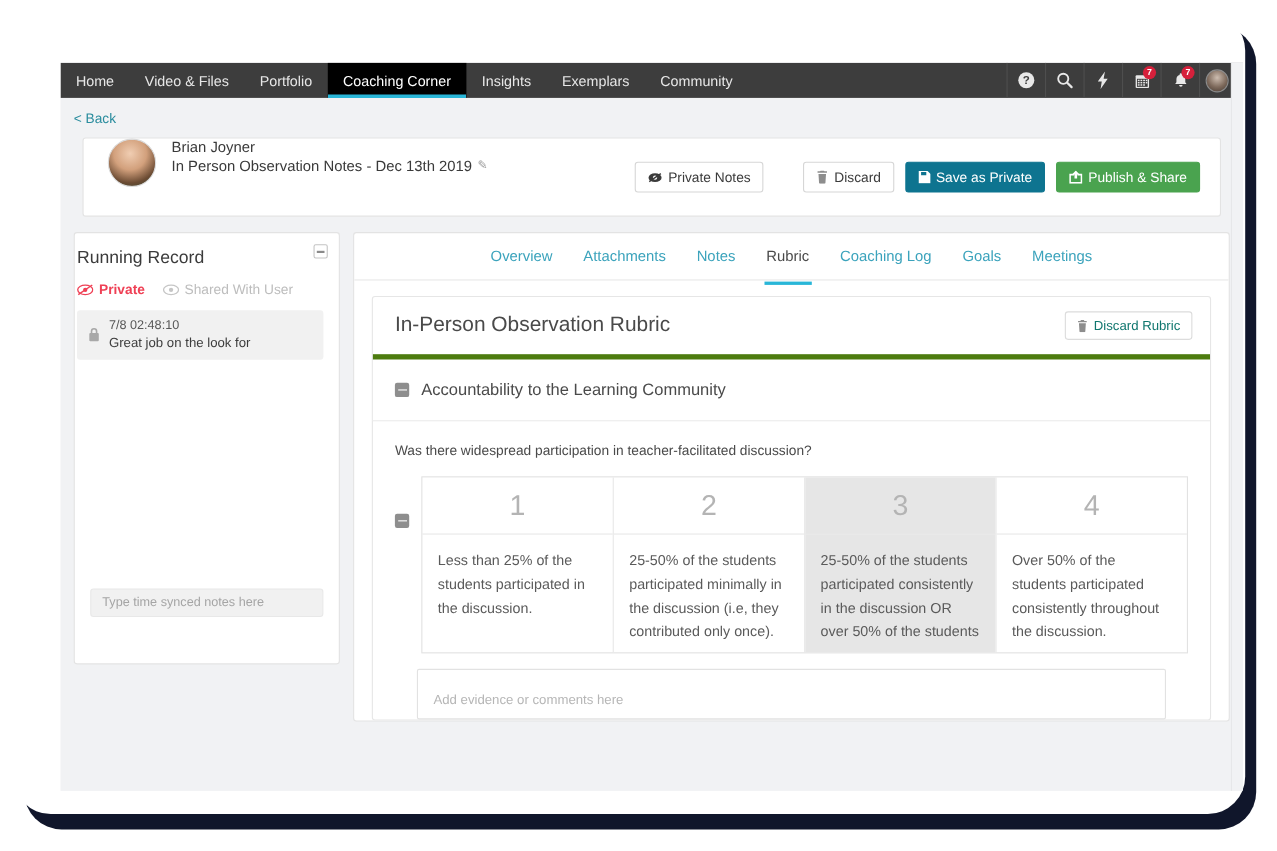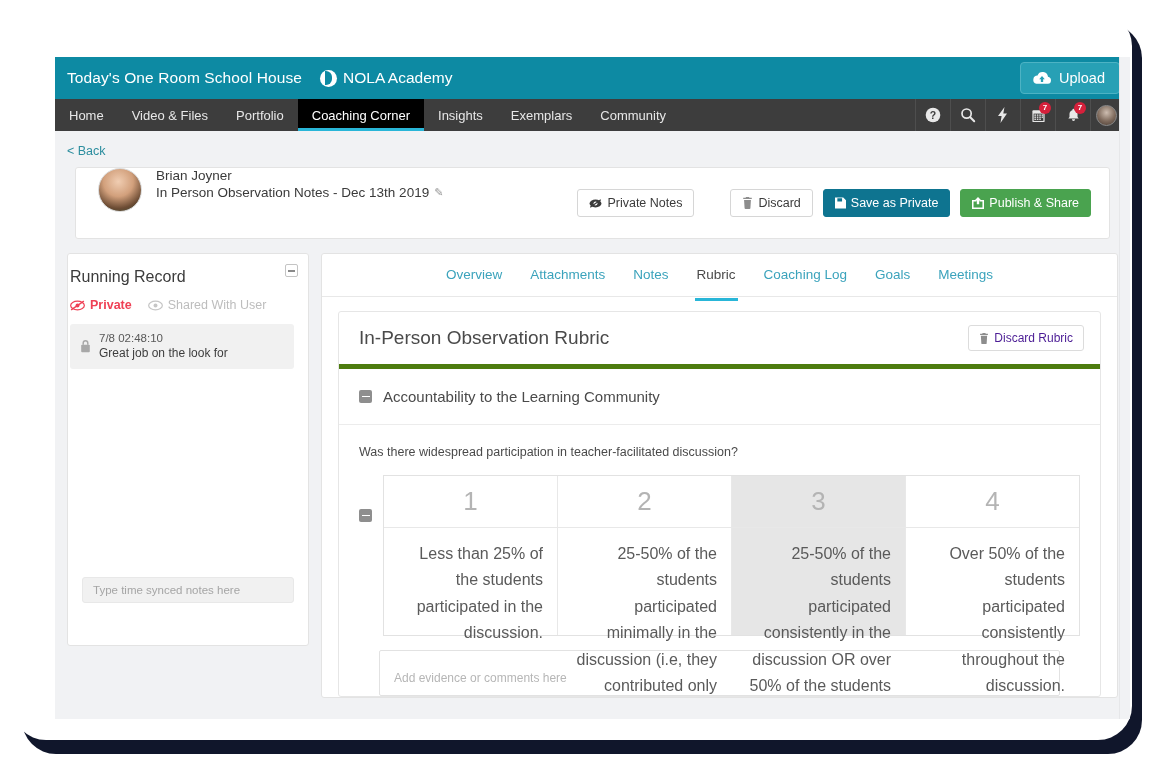--- a/index.html
+++ b/index.html
@@ -233,21 +233,21 @@
     border:1px solid #e6e6e6; border-radius:3px;
     background:#fff;
   }
   .rubric-head {
     height:57px; display:flex; align-items:center;
     padding: 0 16px 0 20px; border-bottom:5px solid #4d7c0f;
   }
   .rubric-title { font-size:19px; color:#4a4a4a; }
   .discard-rubric {
     margin-left:auto; height:26px; border:1px solid #dcdcdc; border-radius:3px;
-    background:#fff; color:#4c1d95; font-size:12px;
+    background:#fff; color:#0f766e; font-size:12px;
     display:flex; align-items:center; gap:5px; padding:0 10px; cursor:pointer;text-align:right;
   }
 
   .section-row {
     height:56px; display:flex; align-items:center; gap:11px;
     padding: 0 20px; border-bottom:1px solid #ececec;
     background:#fff;
   }
   .mini-sq {
     width:13px; height:13px; border-radius:2px; background:#8e8e8e;
@@ -268,21 +268,21 @@
   }
   .rubric-col { flex:1; display:flex; flex-direction:column; cursor:pointer; }
   .rubric-col + .rubric-col { border-left:1px solid #e8e8e8; }
   .rubric-col.selected .rc-head, .rubric-col.selected .rc-body { background:#e6e6e6; }
   .rc-head {
     height:52px; display:flex; align-items:center; justify-content:center;
     font-size:26px; color:#b4b4b4; border-bottom:1px solid #e8e8e8;
   }
   .rc-body {
     height:107px; padding: 13px 14px 0 14px;
-    font-size:16px; color:#5a5a5a; text-align:right; line-height:1.65;
+    font-size:13px; color:#5a5a5a; text-align:left; line-height:1.65;
   }
 
   .evidence-box {
     margin: 14px 20px 0 20px;
     border:1px solid #e2e2e2; border-radius:2px;
     height:46px; padding: 20px 14px 0 14px;
     font-size:12px; color:#b6b6b6;
   }
 
   
@@ -291,36 +291,20 @@
     background:#f1f2f4; border-left:1px solid #e6e7e9;
   }
 </style>
 </head>
 <body>
 
 <div id="device-shadow"></div>
 <div id="device-frame">
   <div id="app-viewport">
 
-    <div class="topbar">
-      <span class="school-name">Today's One Room School House</span>
-      <span class="academy-wrap">
-        <span class="academy-logo"></span>
-        <span class="academy-name">NOLA Academy</span>
-      </span>
-      <div class="upload-btn">
-        <span class="cloud-up">
-          <svg viewBox="0 0 24 17" width="20" height="14">
-            <path fill="#ffffff" d="M19.3 7.1A6.6 6.6 0 0 0 6.6 5.4 5.2 5.2 0 0 0 5.2 15.6h14a4.3 4.3 0 0 0 .1-8.5z"></path>
-            <path fill="#27a0b5" d="M12 6.2l3.4 3.7h-2v3.6h-2.8V9.9h-2z"></path>
-          </svg>
-        </span>
-        <span>Upload</span>
-      </div>
-    </div>
 
     <div class="navbar">
       <div class="nav-item">Home</div>
       <div class="nav-item">Video &amp; Files</div>
       <div class="nav-item">Portfolio</div>
       <div class="nav-item active">Coaching Corner</div>
       <div class="nav-item">Insights</div>
       <div class="nav-item">Exemplars</div>
       <div class="nav-item">Community</div>
 

